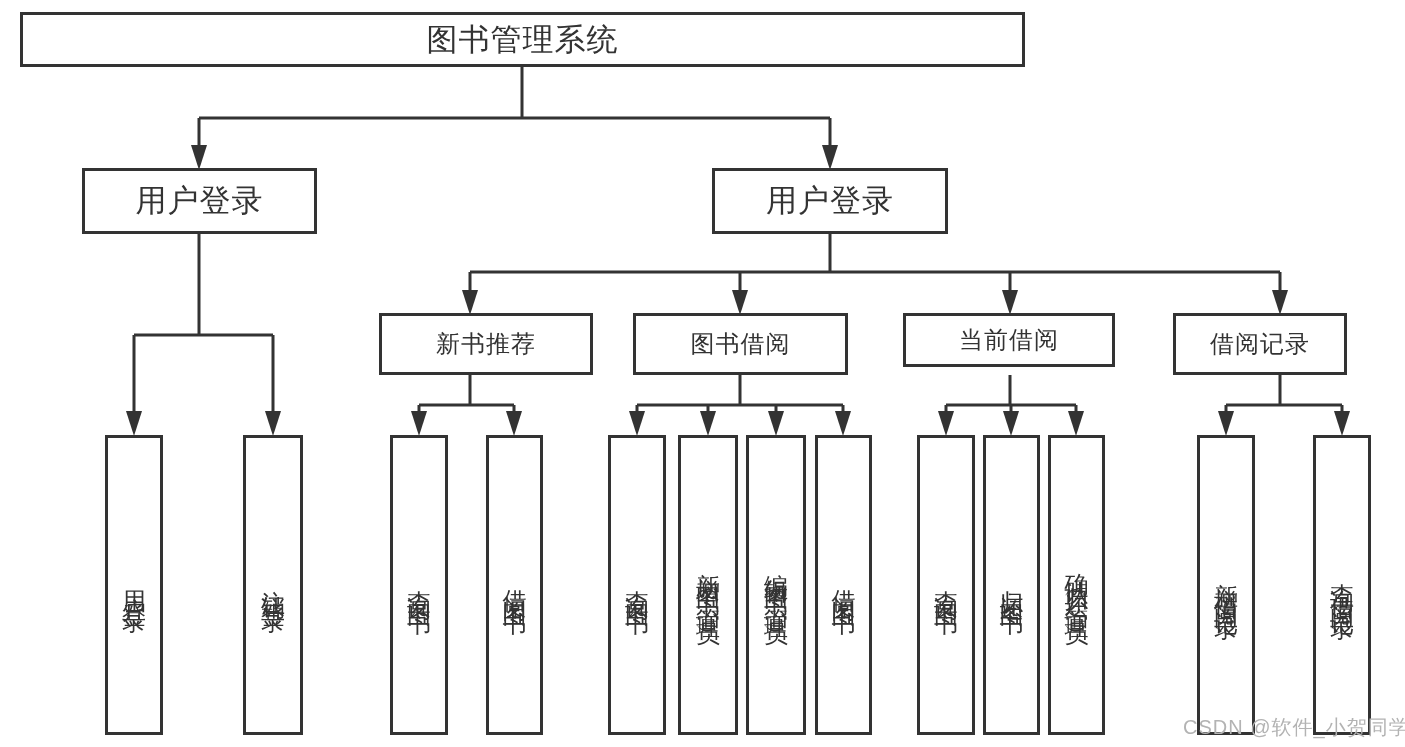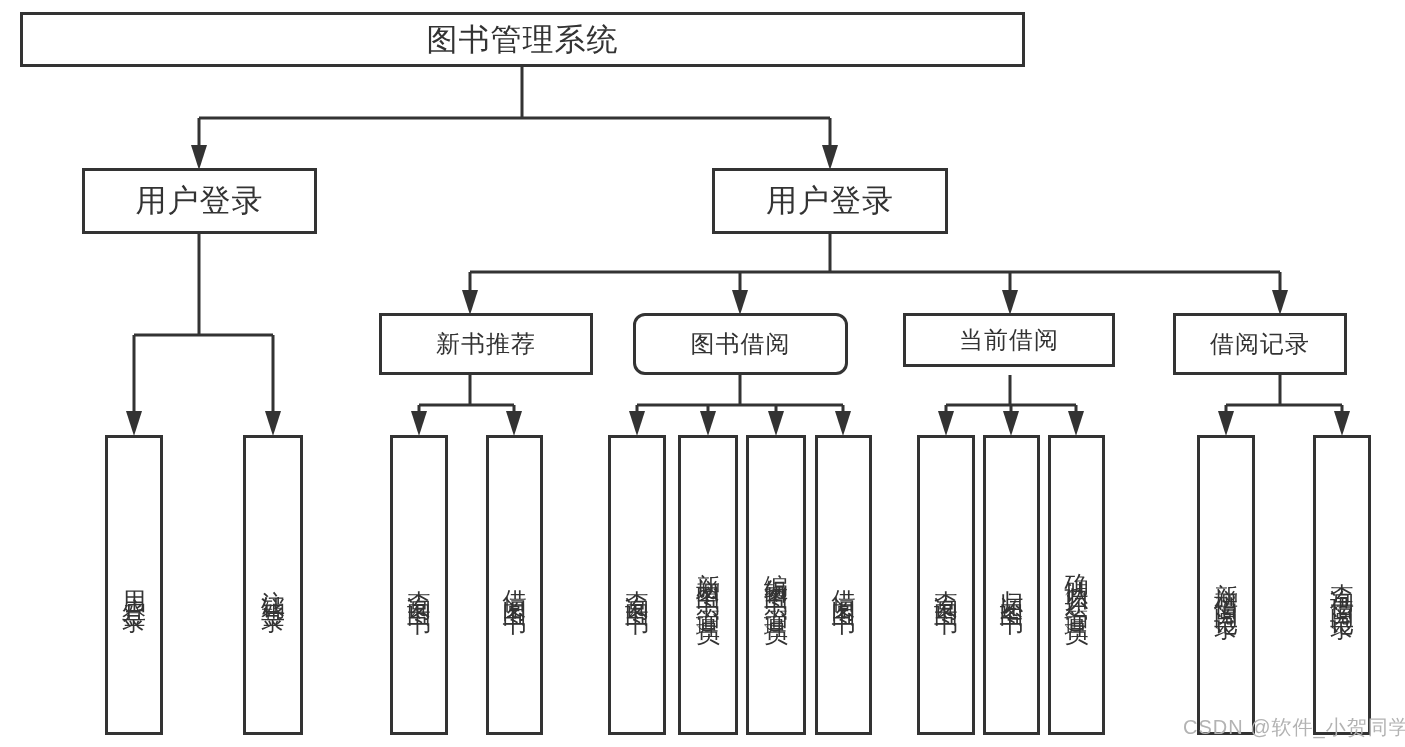--- a/index.html
+++ b/index.html
@@ -99,21 +99,21 @@
       <polygon points="1334,411 1350,411 1342,436"></polygon>
     </g>
   </svg>
 
   <div class="node node-h" style="left:20px; top:12px; width:1005px; height:55px;">图书管理系统</div>
 
   <div class="node node-h" style="left:82px; top:168px; width:235px; height:66px;">用户登录</div>
   <div class="node node-h" style="left:712px; top:168px; width:236px; height:66px;">用户登录</div>
 
   <div class="node node-h3" style="left:363px; top:313px; width:214px; height:62px;margin-left:16px;">新书推荐</div>
-  <div class="node node-h3" style="left:633px; top:313px; width:215px; height:62px;border-radius:12px;">图书借阅</div>
+  <div class="node node-h3" style="left:633px; top:313px; width:215px; height:62px;">图书借阅</div>
   <div class="node node-h3" style="left:903px; top:313px; width:212px; height:54px;">当前借阅</div>
   <div class="node node-h3" style="left:1173px; top:313px; width:174px; height:62px;">借阅记录</div>
 
   <div class="node node-v" style="left:105px; top:435px; width:58px; height:300px;">
     <span class="vtext">用户登录</span>
   </div>
   <div class="node node-v" style="left:243px; top:435px; width:60px; height:300px;">
     <span class="vtext">注销登录</span>
   </div>
 

